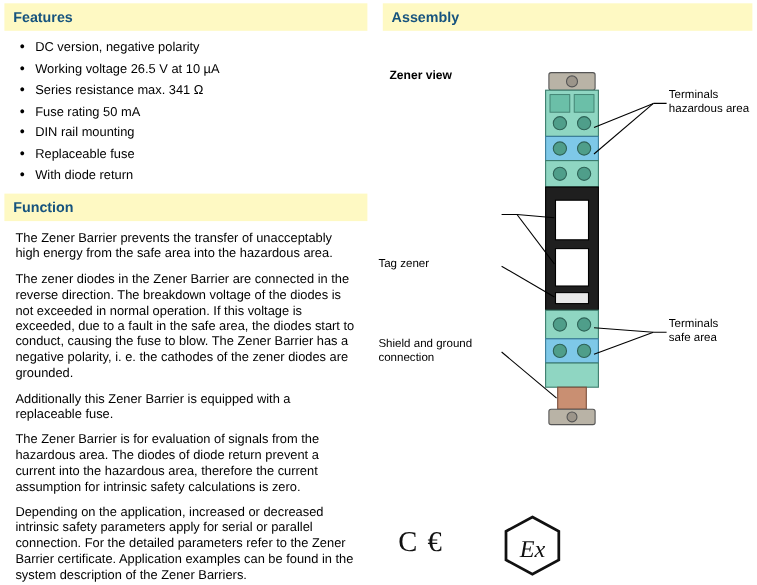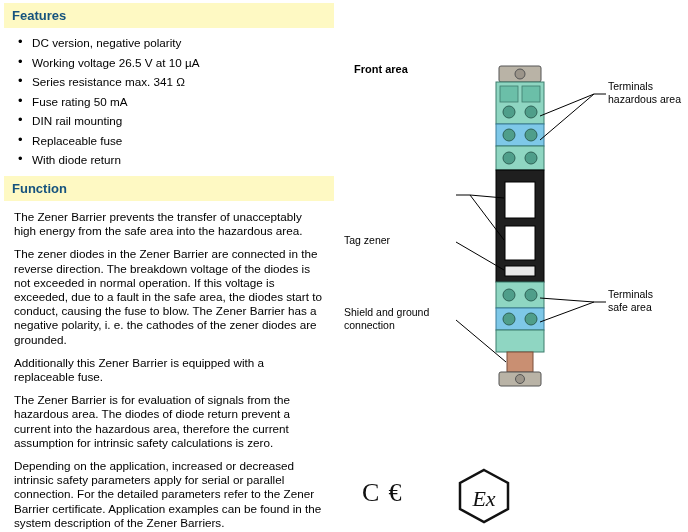--- a/index.html
+++ b/index.html
@@ -135,24 +135,25 @@
       <p>The Zener Barrier prevents the transfer of unacceptably high energy from the safe area into the hazardous area.</p>
       <p>The zener diodes in the Zener Barrier are connected in the reverse direction. The breakdown voltage of the diodes is not exceeded in normal operation. If this voltage is exceeded, due to a fault in the safe area, the diodes start to conduct, causing the fuse to blow. The Zener Barrier has a negative polarity, i. e. the cathodes of the zener diodes are grounded.</p>
       <p>Additionally this Zener Barrier is equipped with a replaceable fuse.</p>
       <p>The Zener Barrier is for evaluation of signals from the hazardous area. The diodes of diode return prevent a current into the hazardous area, therefore the current assumption for intrinsic safety calculations is zero.</p>
       <p>Depending on the application, increased or decreased intrinsic safety parameters apply for serial or parallel connection. For the detailed parameters refer to the Zener Barrier certificate. Application examples can be found in the system description of the Zener Barriers.</p>
     </div>
   </div>
 
   <div class="col-right">
 
+    <div class="section-head right">Assembly</div>
 
     <div class="drawing">
 
-      <div class="front-view-label">Front area</div>
+      <div class="front-view-label">Zener view</div>
 
       <svg width="344" height="500" viewBox="0 0 344 500" style="position:absolute; left:0; top:0;">
 
         <g>
 
           <rect x="155" y="36" width="42" height="16" rx="2" fill="#b9b3a6" stroke="#555" stroke-width="1"></rect>
           <circle cx="176" cy="44" r="5" fill="#9c958a" stroke="#555" stroke-width="1"></circle>
 
           <rect x="152" y="52" width="48" height="42" fill="#8fd6c2" stroke="#3c7c6c" stroke-width="1"></rect>
           <rect x="156" y="56" width="18" height="16" fill="#6bbfa8" stroke="#3c7c6c" stroke-width="0.8"></rect>

